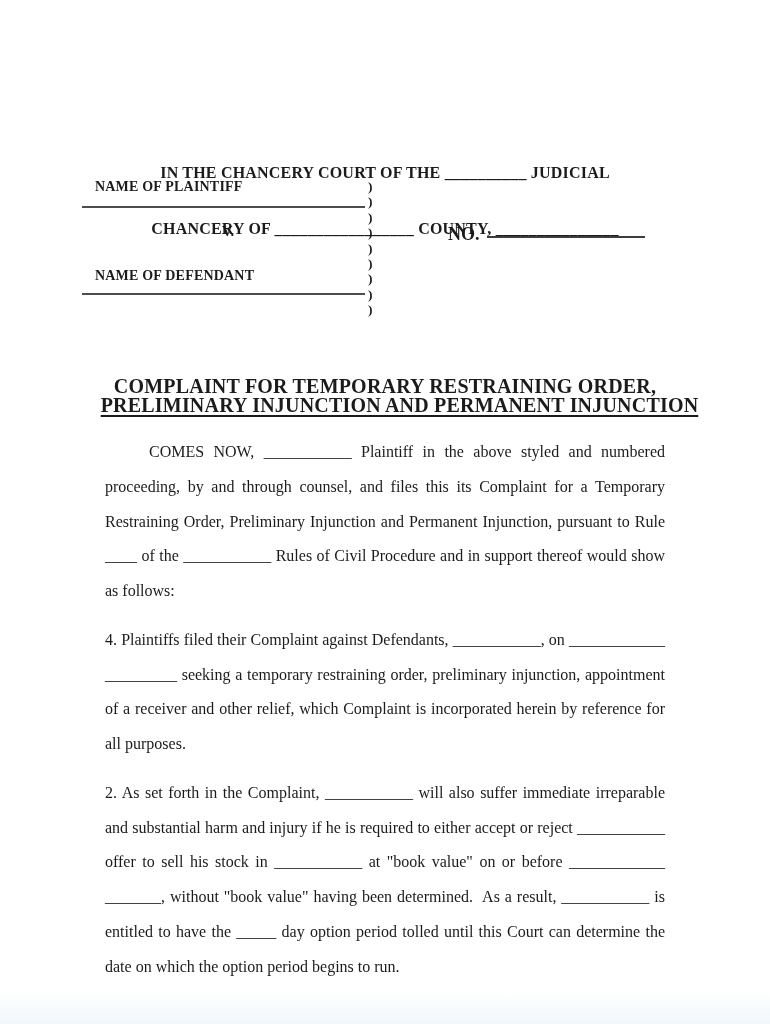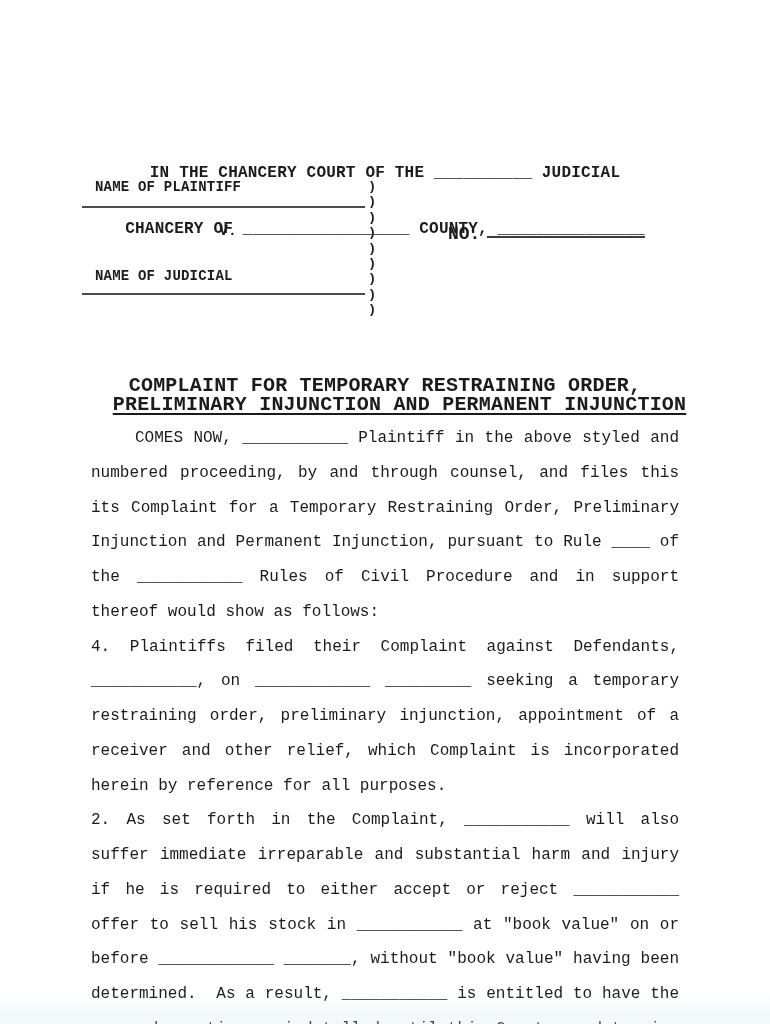--- a/index.html
+++ b/index.html
@@ -6,21 +6,21 @@
     margin: 0;
     padding: 0;
     background: #ffffff;
   }
   .page {
     position: relative;
     width: 770px;
     height: 1024px;
     background: #ffffff;
     overflow: hidden;
-    font-family: Liberation Mono, monospace;
+    font-family: Liberation Serif, serif;
     color: #1b1b1b;
   }
 
   
   .court-header {
     position: absolute;
     top: 127px;
     left: 0;
     width: 770px;
     text-align: center;
@@ -102,21 +102,21 @@
   .body-text {
     position: absolute;
     left: 91px;
     top: 421px;
     width: 588px;
     font-size: 16px;
     line-height: 34.75px;
     text-align: justify;
   }
   .body-text p {
-    margin: 0;
+    margin: 14px;
     padding: 0;
   }
   .body-text p.indented {
     text-indent: 44px;
   }
 
   
   .bottom-fade {
     position: absolute;
     left: 0;
@@ -149,21 +149,21 @@
 )
 )
 )
 )</div>
 
     <div class="versus">V.</div>
 
     <div class="case-no">NO.</div>
     <div class="rule no-rule"></div>
 
-    <div class="caption-label defendant-label">NAME OF JUDICIAL</div>
+    <div class="caption-label defendant-label">NAME OF DEFENDANT</div>
     <div class="rule defendant-rule"></div>
   </div>
 
   <div class="doc-title">
     <div>COMPLAINT FOR TEMPORARY RESTRAINING ORDER,</div>
     <div class="underlined">PRELIMINARY INJUNCTION AND PERMANENT INJUNCTION</div>
   </div>
 
   <div class="body-text">
     <p class="indented">COMES NOW, ___________ Plaintiff in the above styled and numbered proceeding, by and through counsel, and files this its Complaint for a Temporary Restraining Order, Preliminary Injunction and Permanent Injunction, pursuant to Rule ____ of the ___________ Rules of Civil Procedure and in support thereof would show as follows:</p>

